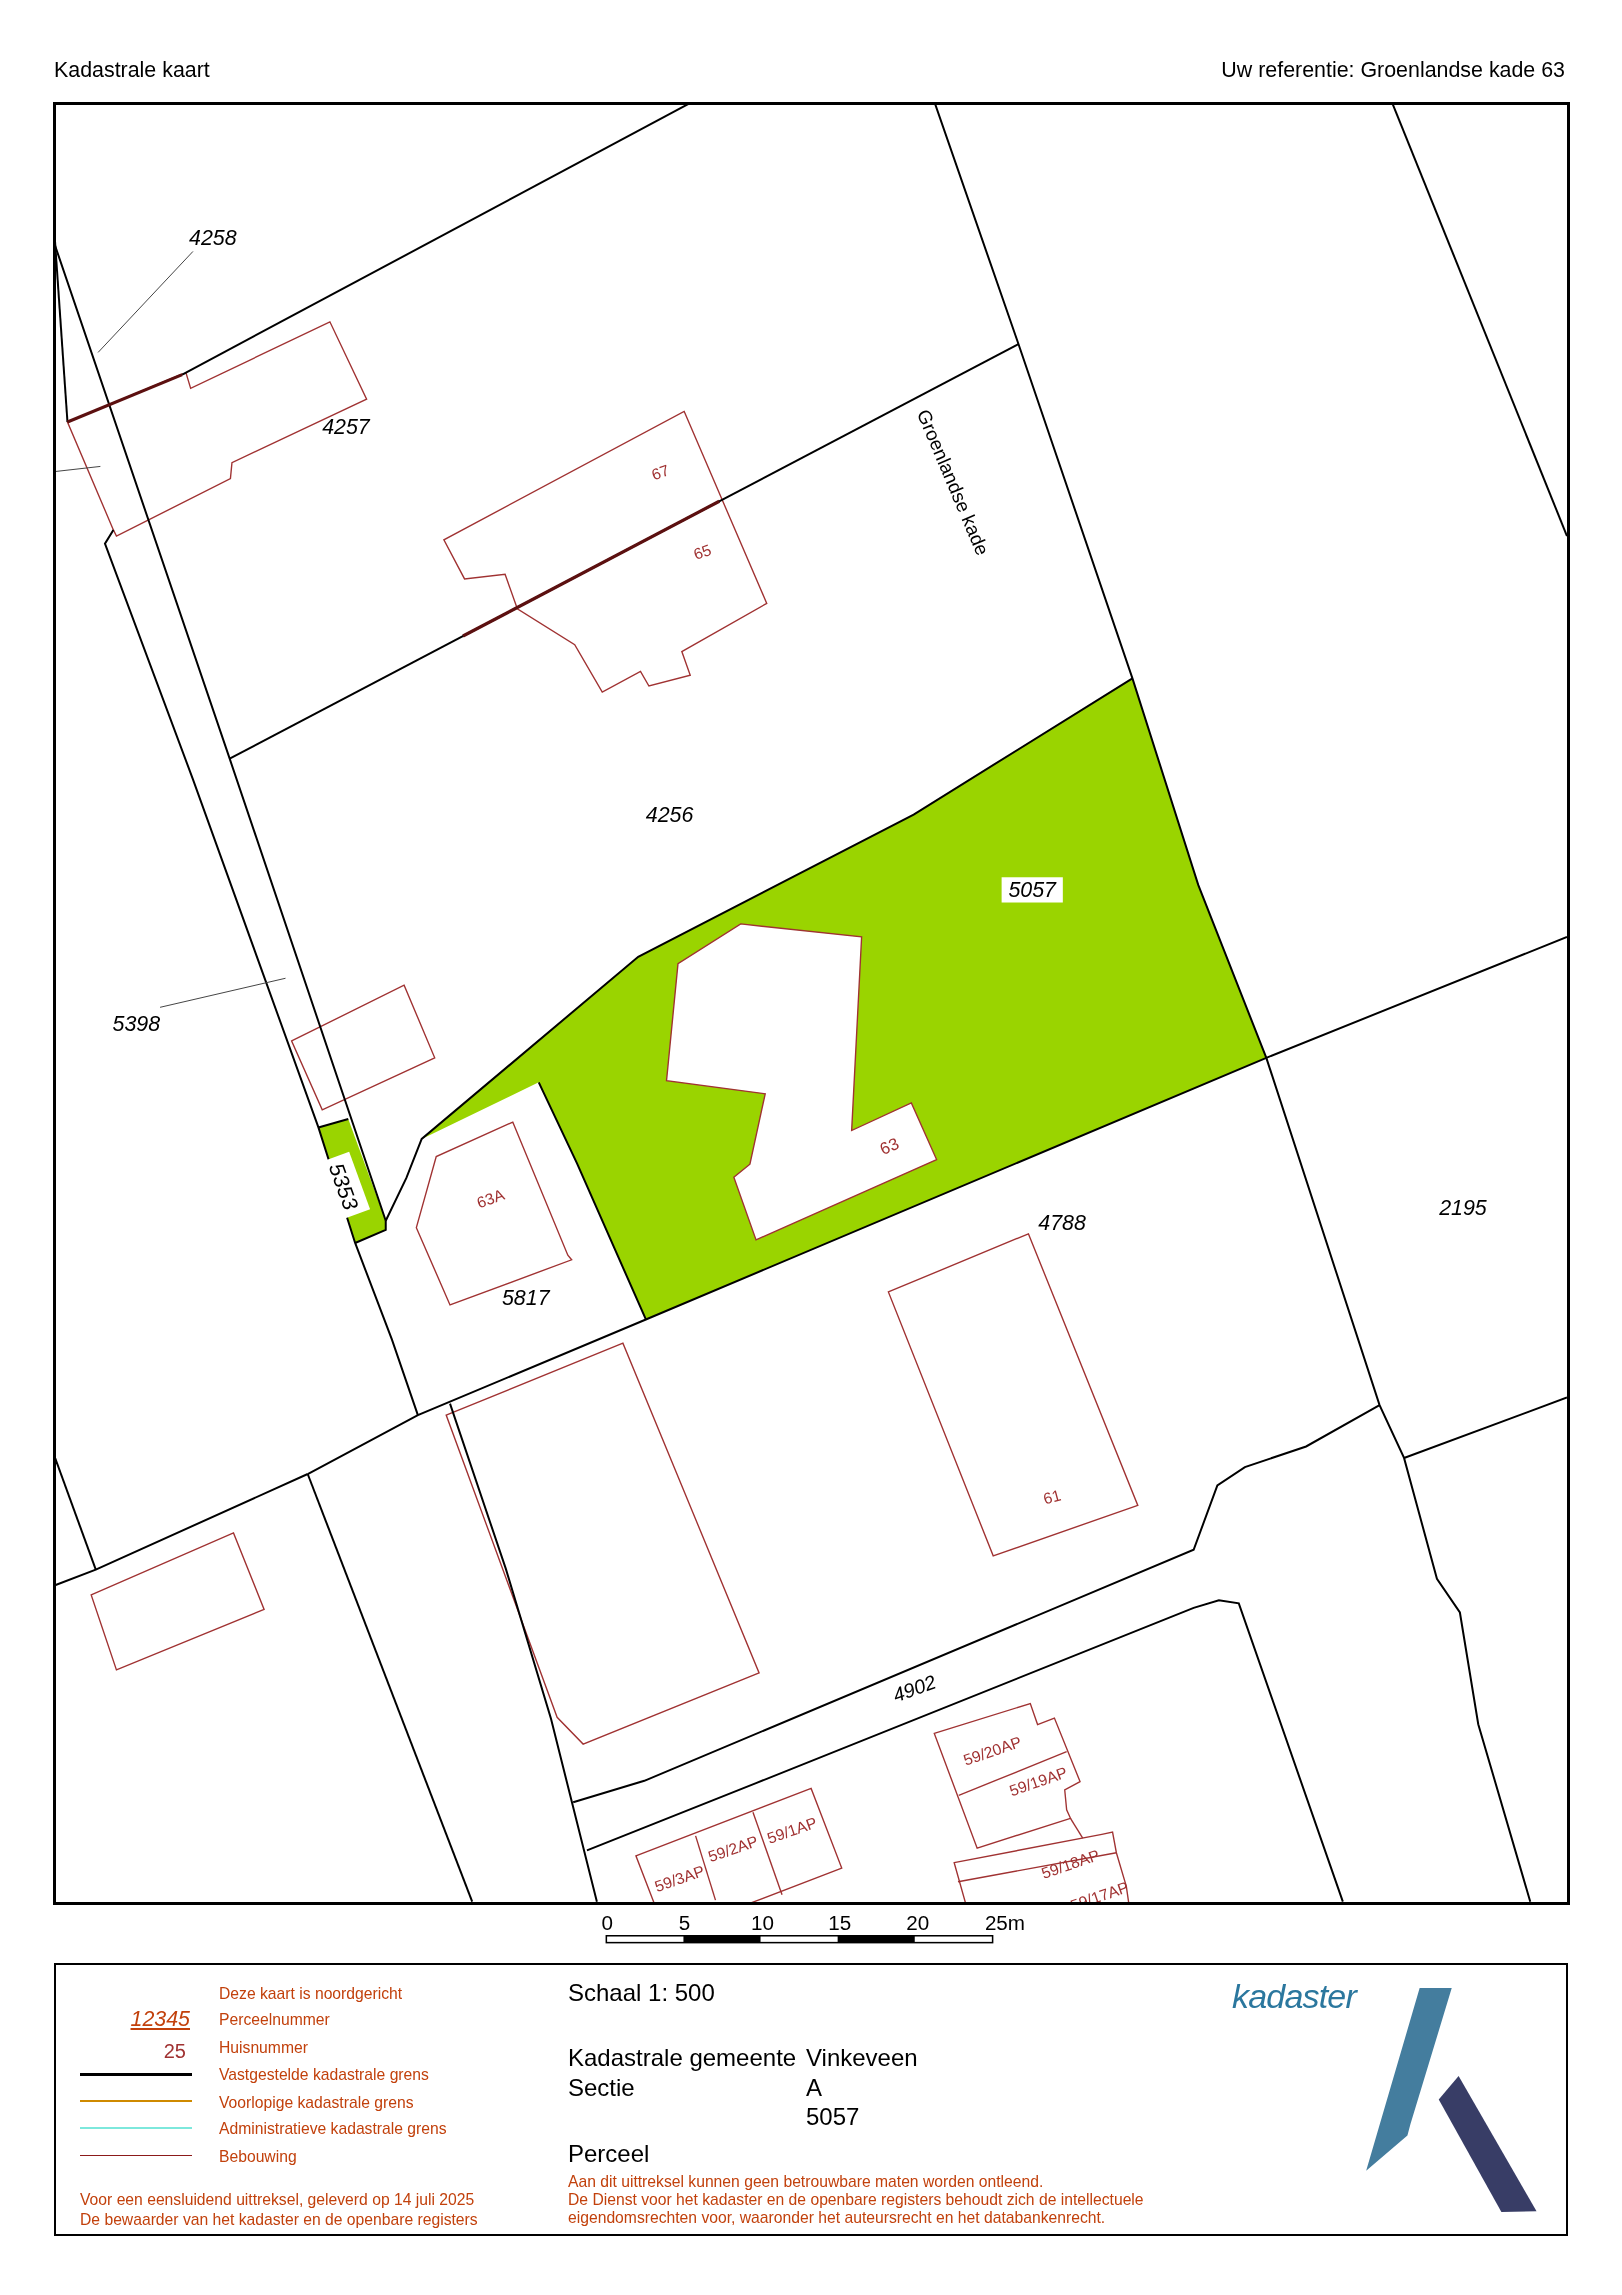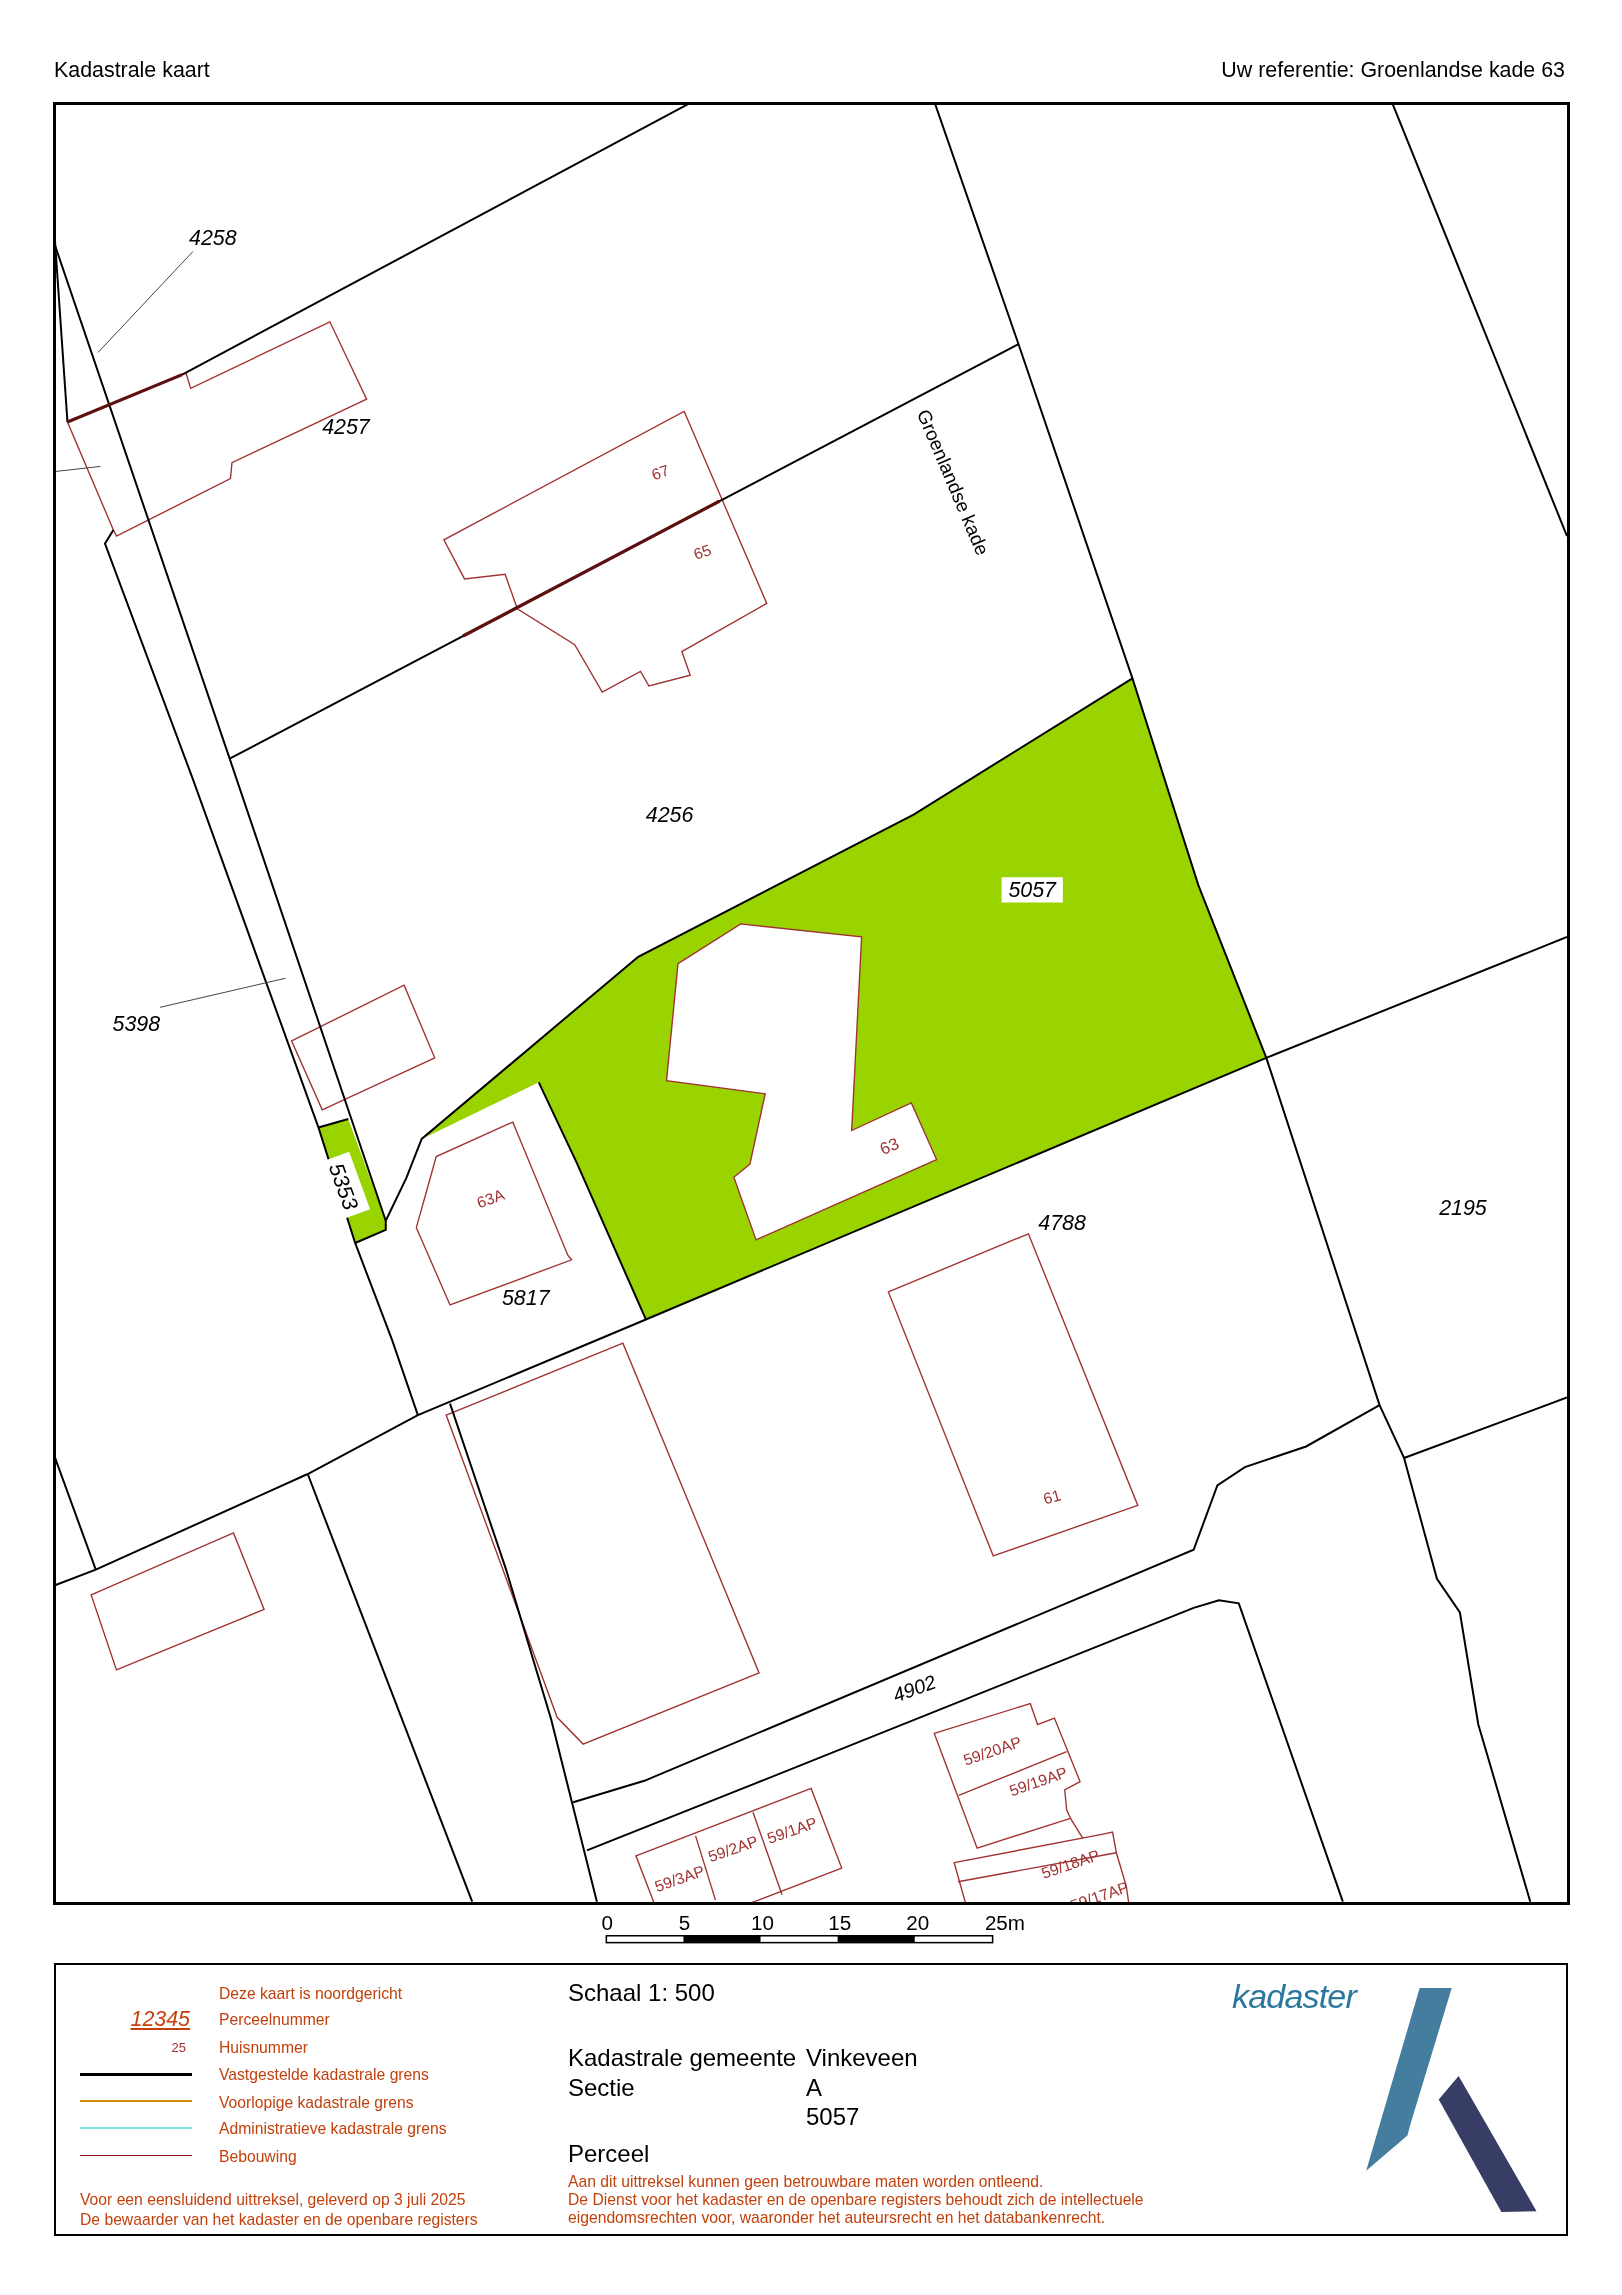--- a/index.html
+++ b/index.html
@@ -198,37 +198,37 @@
 </svg>
 
 <div id="legend">
 
  <div class="lg" style="left:163px;top:20px;">Deze kaart is noordgericht</div>
 
  <div class="lg" style="left:73px;top:42px;width:61px;text-align:right;font-size:21.4px;font-style:italic;text-decoration:underline;">12345</div>
 
  <div class="lg" style="left:163px;top:46px;">Perceelnummer</div>
 
- <div class="lg" style="left:99px;top:75px;width:31px;text-align:right;font-size:13px;color:#a03232;">25</div>
+ <div class="lg" style="left:99px;top:75px;width:31px;text-align:right;font-size:20px;color:#a03232;">25</div>
 
  <div class="lg" style="left:163px;top:74px;">Huisnummer</div>
 
  <div class="lline" style="top:108px;border-top:3.1px solid #000;"></div>
  <div class="lg" style="left:163px;top:101px;">Vastgestelde kadastrale grens</div>
 
  <div class="lline" style="top:135px;border-top:2.3px solid #cf8a00;"></div>
  <div class="lg" style="left:163px;top:129px;">Voorlopige kadastrale grens</div>
 
  <div class="lline" style="top:162px;border-top:2.3px solid #7de8dc;"></div>
  <div class="lg" style="left:163px;top:155px;">Administratieve kadastrale grens</div>
 
  <div class="lline" style="top:190px;border-top:1.9px solid #8c1a1a;"></div>
  <div class="lg" style="left:163px;top:183px;">Bebouwing</div>
 
- <div class="lg" style="left:24px;top:226px;">Voor een eensluidend uittreksel, geleverd op 3 juli 2025</div>
+ <div class="lg" style="left:24px;top:226px;">Voor een eensluidend uittreksel, geleverd op 14 juli 2025</div>
  <div class="lg" style="left:24px;top:246px;">De bewaarder van het kadaster en de openbare registers</div>
 
  <div class="lgb" style="left:512px;top:13.8px;">Schaal 1: 500</div>
 
  <div class="lgb" style="left:512px;top:79px;">Kadastrale gemeente</div>
  <div class="lgb" style="left:750px;top:79px;">Vinkeveen</div>
 
  <div class="lgb" style="left:512px;top:109px;">Sectie</div>
  <div class="lgb" style="left:750px;top:109px;">A</div>
 

